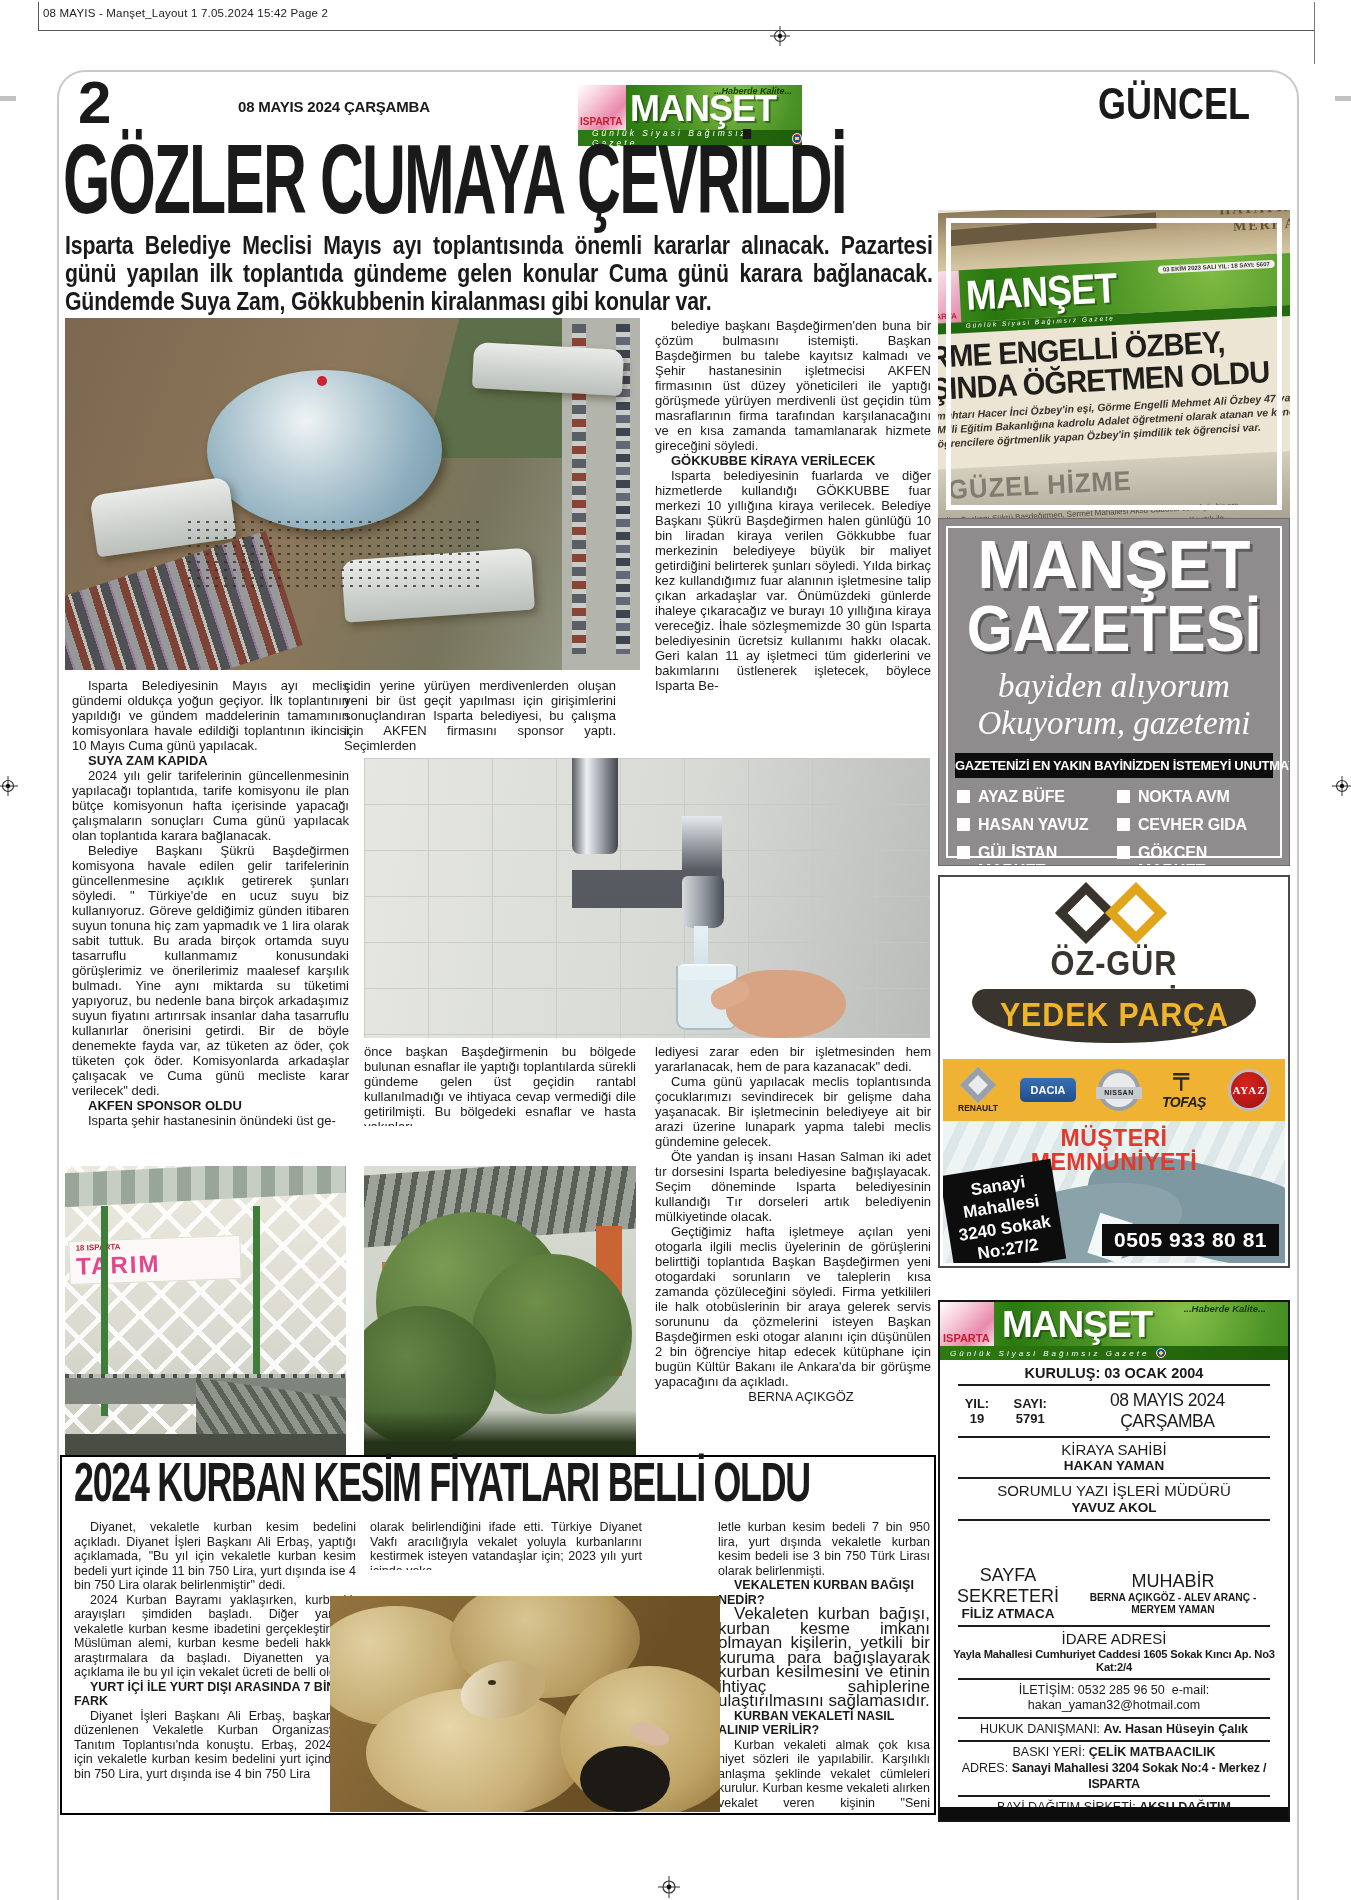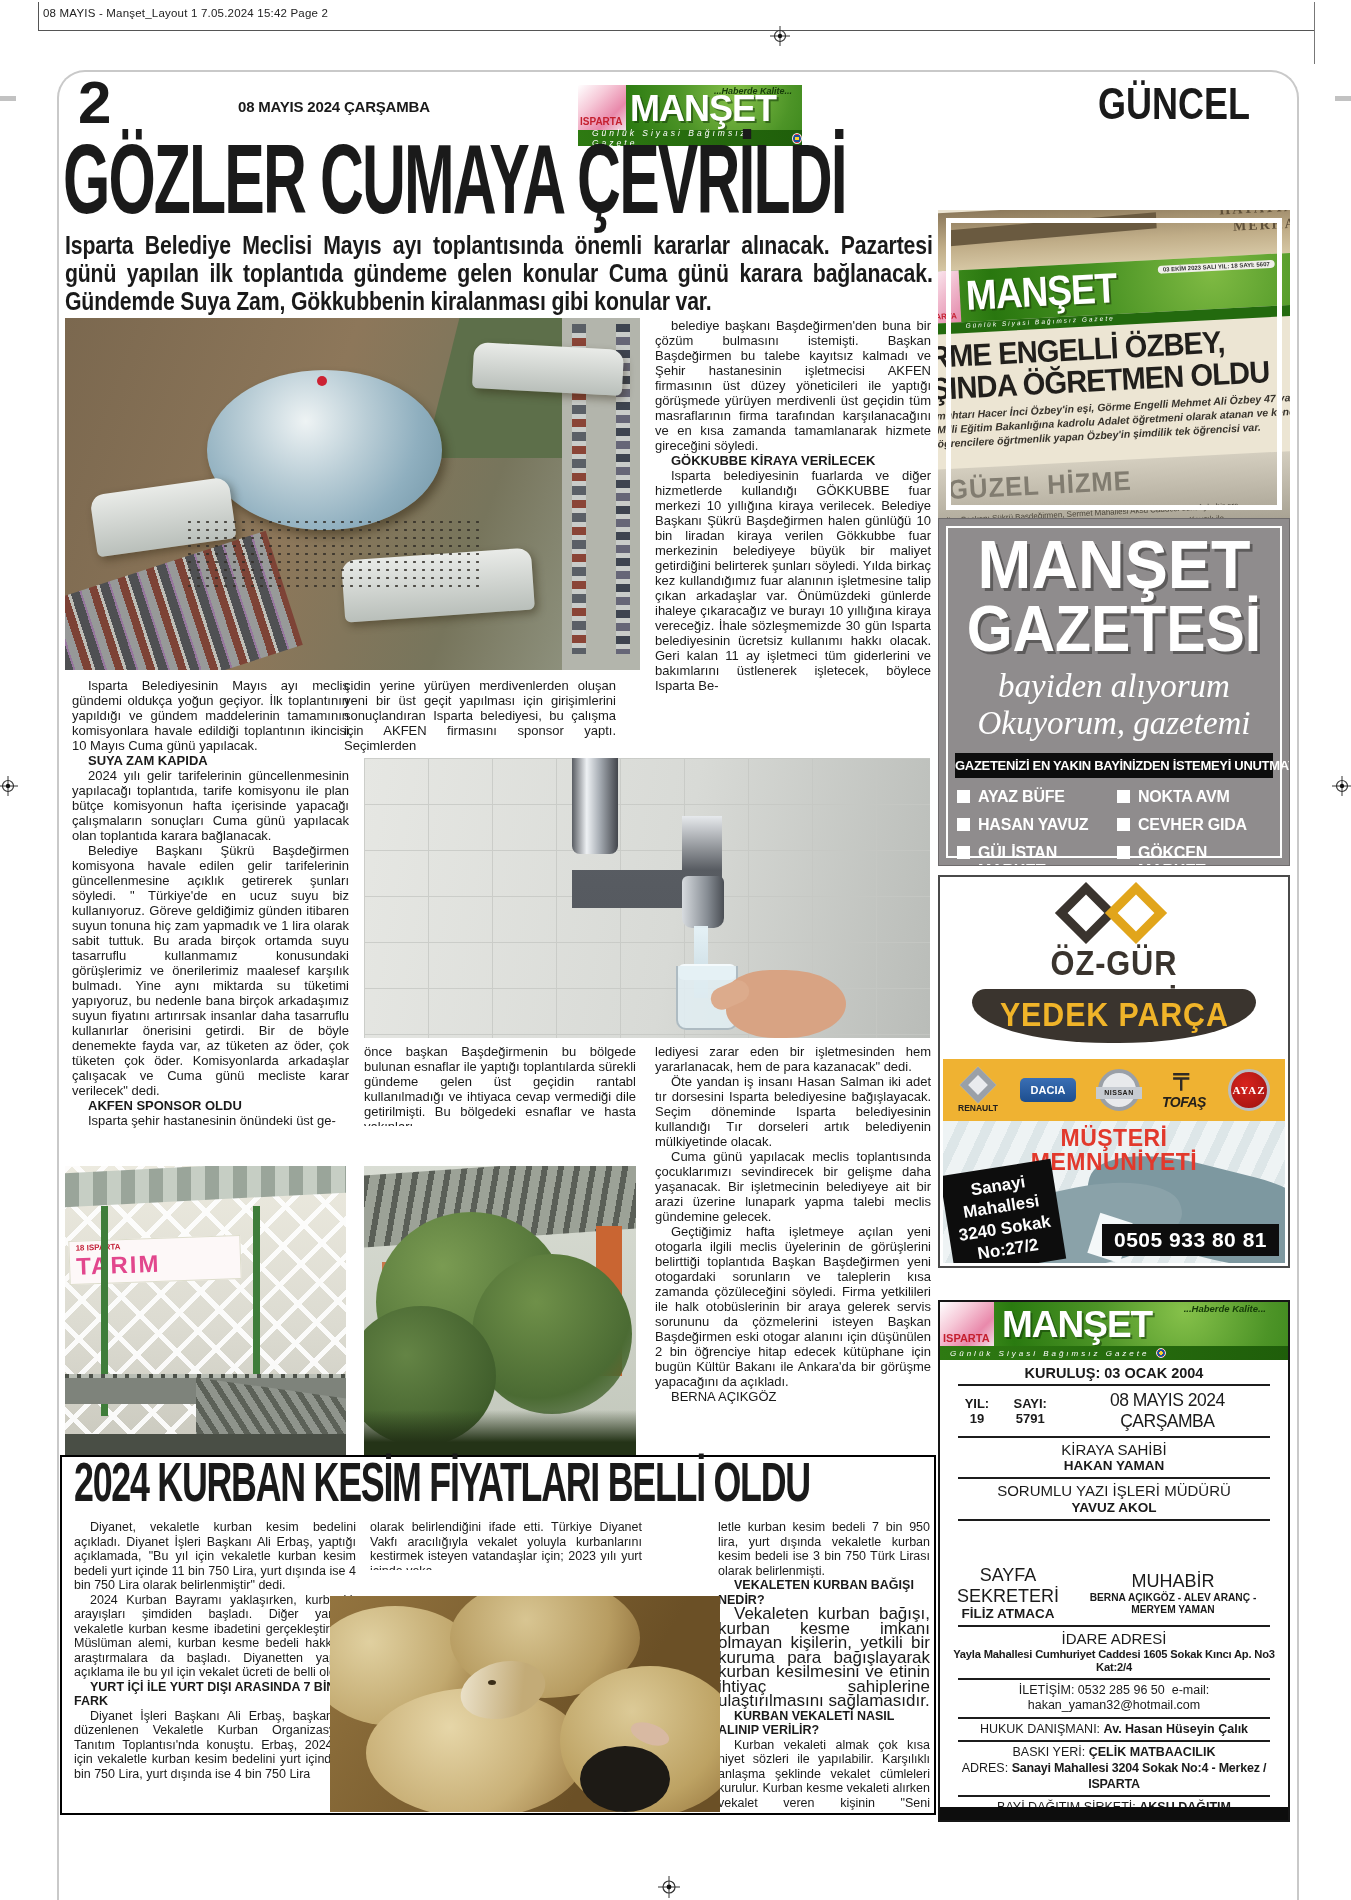--- a/index.html
+++ b/index.html
@@ -35,21 +35,21 @@
   .mlogo .strip { position:absolute; left:0; right:0; bottom:0; background:linear-gradient(90deg,#2e7a12,#1f5e0a); color:#fff; font-style:italic; display:flex; align-items:center; }
   .mlogo .roundel { border-radius:50%; background:radial-gradient(circle,#fcd22d 0 30%,#1a4f9c 30% 65%,#d8222a 65%); border:1px solid #e8e8e8; }
 
   
   .main-headline { position:absolute; left:63px; top:130px; font-size:98px; font-weight:800; letter-spacing:-3px; line-height:1; }
   .standfirst { position:absolute; left:65px; top:231px; width:1062px; transform:scaleX(.817); transform-origin:0 0;
     font-size:26px; font-weight:bold; line-height:28px; text-align:justify; letter-spacing:-.2px; }
   .bodycol { position:absolute; overflow:hidden; }
   .bodycol p { font-size:13px; line-height:15px; text-align:justify; text-indent:16px; }
   .bodycol p.head { font-weight:bold; text-align:left; }
-  .bodycol p.byline { text-align:left; font-weight:normal; }
+  .bodycol p.byline { text-align:center; font-weight:normal; }
 
   .photo { position:absolute; overflow:hidden; }
 
   
   .p1 { background:linear-gradient(110deg,#7b684f 0%,#8d775a 42%,#77755c 70%,#9aa08f 100%); }
   .p1-grass { position:absolute; right:48px; top:0; width:150px; height:140px; background:#5d6f4a; transform:skewX(-14deg); }
   .p1-road { position:absolute; right:0; top:0; width:78px; height:100%; background:#b3b5ac; }
   .p1-cars1 { position:absolute; right:54px; top:6px; width:14px; height:330px;
     background:repeating-linear-gradient(#5a5f66 0 9px, #c9ccc9 9px 14px, #8a4436 14px 22px, #c9ccc9 22px 27px); }
   .p1-cars2 { position:absolute; right:10px; top:6px; width:14px; height:330px;
@@ -307,22 +307,22 @@
 </div>
 
 <div class="bodycol" style="left:655px;top:318px;width:276px;height:428px;">
   <p>belediye başkanı Başdeğirmen'den buna bir çözüm bulmasını istemişti. Başkan Başdeğirmen bu talebe kayıtsız kalmadı ve Şehir hastanesinin işletmecisi AKFEN firmasının üst düzey yöneticileri ile yaptığı görüşmede yürüyen merdivenli üst geçidin tüm masraflarının firma tarafından karşılanacağını ve en kısa zamanda tamamlanarak hizmete gireceğini söyledi.</p>
   <p class="head">GÖKKUBBE KİRAYA VERİLECEK</p>
   <p>Isparta belediyesinin fuarlarda ve diğer hizmetlerde kullandığı GÖKKUBBE fuar merkezi 10 yıllığına kiraya verilecek. Belediye Başkanı Şükrü Başdeğirmen halen günlüğü 10 bin liradan kiraya verilen Gökkubbe fuar merkezinin belediyeye büyük bir maliyet getirdiğini belirterek şunları söyledi. Yılda birkaç kez kullandığımız fuar alanının işletmesine talip çıkan arkadaşlar var. Önümüzdeki günlerde ihaleye çıkaracağız ve burayı 10 yıllığına kiraya vereceğiz. İhale sözleşmemizde 30 gün Isparta belediyesinin ücretsiz kullanımı hakkı olacak. Geri kalan 11 ay işletmeci tüm giderlerini ve bakımlarını üstlenerek işletecek, böylece Isparta Be-</p>
 </div>
 
 <div class="bodycol" style="left:655px;top:1044px;width:276px;height:406px;">
   <p style="text-indent:0;">lediyesi zarar eden bir işletmesinden hem yararlanacak, hem de para kazanacak" dedi.</p>
+  <p>Cuma günü yapılacak meclis toplantısında çocuklarımızı sevindirecek bir gelişme daha yaşanacak. Bir işletmecinin belediyeye ait bir arazi üzerine lunapark yapma talebi meclis gündemine gelecek.</p>
   <p>Öte yandan iş insanı Hasan Salman iki adet tır dorsesini Isparta belediyesine bağışlayacak. Seçim döneminde Isparta belediyesinin kullandığı Tır dorseleri artık belediyenin mülkiyetinde olacak.</p>
-  <p>Cuma günü yapılacak meclis toplantısında çocuklarımızı sevindirecek bir gelişme daha yaşanacak. Bir işletmecinin belediyeye ait bir arazi üzerine lunapark yapma talebi meclis gündemine gelecek.</p>
   <p>Geçtiğimiz hafta işletmeye açılan yeni otogarla ilgili meclis üyelerinin de görüşlerini belirttiği toplantıda Başkan Başdeğirmen yeni otogardaki sorunların ve taleplerin kısa zamanda çözüleceğini söyledi. Firma yetkilileri ile halk otobüslerinin bir araya gelerek servis sorununu da çözmelerini isteyen Başkan Başdeğirmen eski otogar alanını için düşünülen 2 bin öğrenciye hitap edecek kütüphane için bugün Kültür Bakanı ile Ankara'da bir görüşme yapacağını da açıkladı.</p>
   <p class="byline">BERNA AÇIKGÖZ</p>
 </div>
 
 <div class="photo pb" style="left:65px;top:1166px;width:281px;height:290px;">
   <div class="pb-truss"></div>
   <div class="pb-top"></div>
   <div class="pb-banner">
     <div class="pb-banner-small">18 ISPARTA</div>
     <div class="pb-banner-big">TARIM</div>

